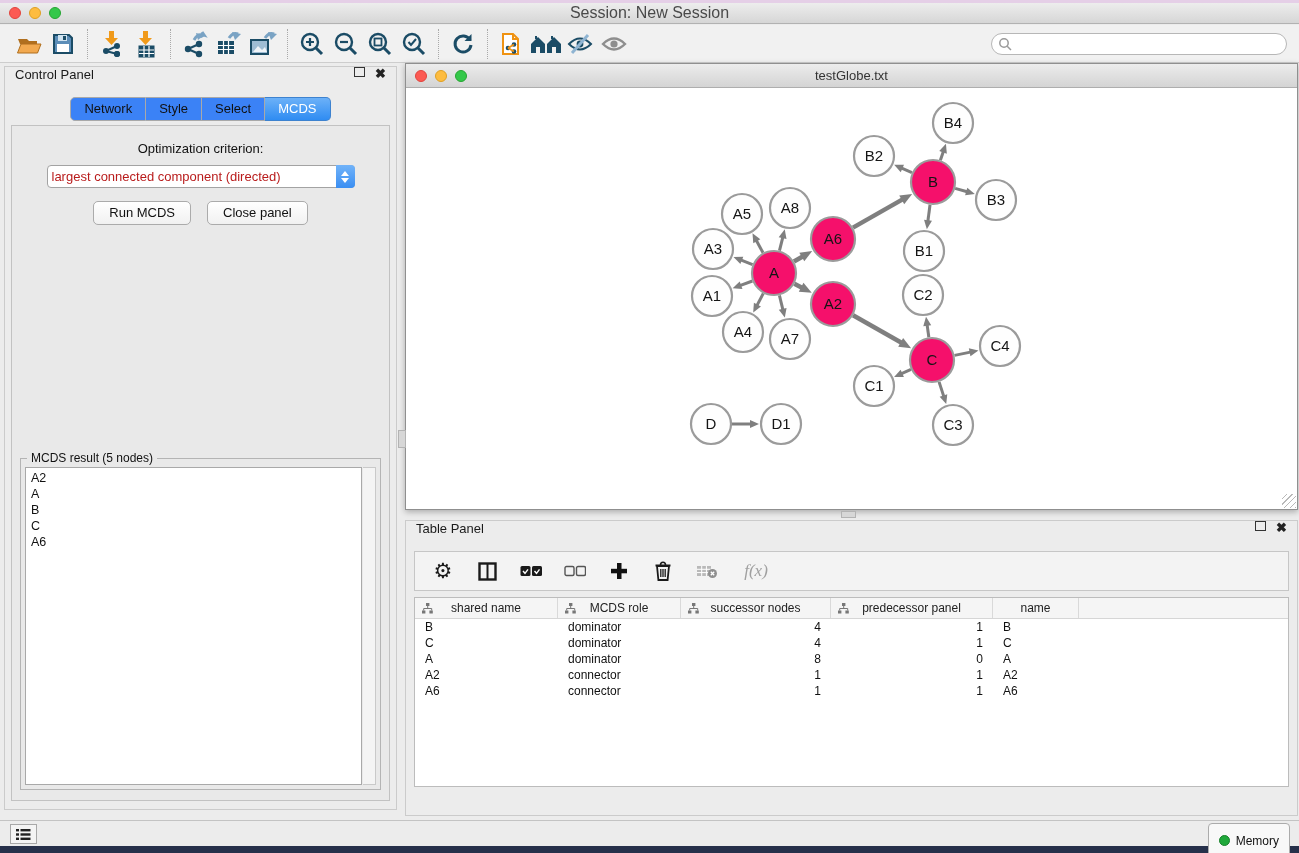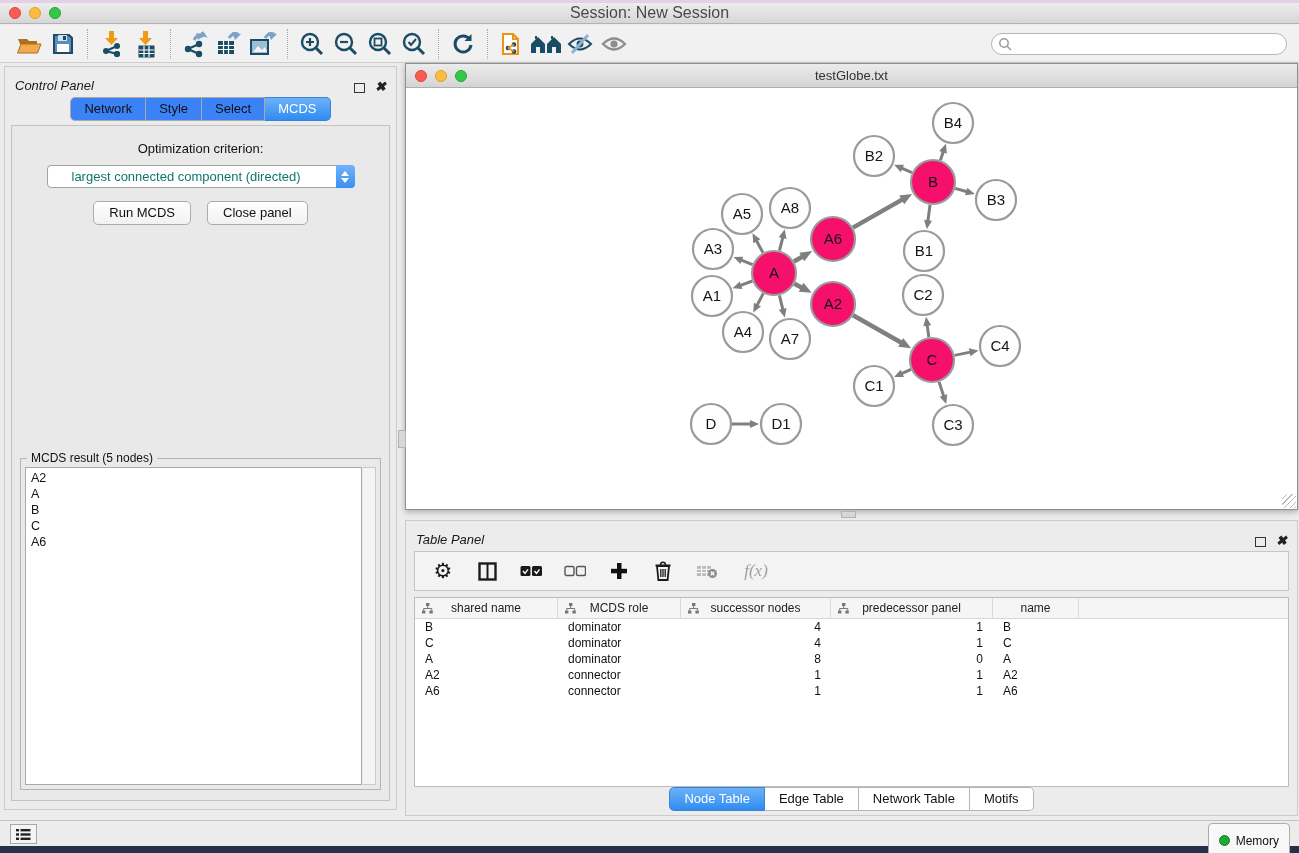--- a/index.html
+++ b/index.html
@@ -26,38 +26,38 @@
     border-bottom:1px solid #cdcdcd; display:flex; align-items:center; padding:0 12px; }
   .tb-btn { width:34px; height:32px; display:flex; align-items:center; justify-content:center; cursor:default; }
   .tb-sep { width:1px; height:30px; border-left:1px dotted #a9a9a9; margin:0 7px; }
   .searchbox { margin-left:auto; width:296px; height:22px; border:1px solid #b7b7b7; border-radius:11px;
     background:#fff; display:flex; align-items:center; padding:0 6px; }
   .searchbox input { border:none; outline:none; flex:1; font-size:12px; background:transparent; margin-left:4px; }
 
   
   .control-panel { position:absolute; left:4px; top:66px; width:393px; height:744px;
     background:#ececec; border:1px solid #cbcbcb; }
-  .panel-head { height:26px; display:flex; align-items:flex-end; padding:0 10px;font-style:italic; }
+  .panel-head { height:26px; display:flex; align-items:flex-start; padding:0 10px; }
   .panel-head .ptitle { font-size:13px; color:#1a1a1a; }
   .panel-head .spacer { flex:1; }
   .float-icon { width:11px; height:10px; border:1.5px solid #333; margin-right:10px; }
   .close-x { font-size:13px; font-weight:bold; color:#222; line-height:1; }
 
   .seg-tabs { display:flex; justify-content:center; margin-top:4px; }
   .seg-tab { font-size:13px; padding:3px 13px 4px; background:#3b82f6; border:1px solid #a9a9a9; border-left:none; color:#111; }
   .seg-tab:first-child { border-left:1px solid #a9a9a9; border-radius:5px 0 0 5px; }
   .seg-tab:last-child { border-radius:0 5px 5px 0; }
   .seg-tab.sel { background:linear-gradient(#6cb1f8,#2f8cf2); border-color:#3d82cf; color:#fff; }
 
   .cp-inner { position:absolute; left:6px; right:6px; top:58px; bottom:8px;
     background:#e9e9e9; border:1px solid #c2c2c2; }
   .opt-label { text-align:center; margin-top:15px; font-size:13px; color:#111; }
   .dropdown { width:308px; height:23px; margin:9px auto 0; background:#fff; border:1px solid #a3a3a3;
     border-radius:4px; display:flex; align-items:center; position:relative; }
-  .dropdown .dd-text { flex:1; font-size:13px; padding-left:24px; color:#0f766e; white-space:nowrap; }
+  .dropdown .dd-text { flex:1; font-size:13px; padding-left:4px; color:#b91c1c; white-space:nowrap; }
   .dd-stepper { width:19px; height:23px; margin:-1px -1px -1px 0; border-radius:0 4px 4px 0;
     background:linear-gradient(#71b3f9,#3a8ef2); display:flex; flex-direction:column; align-items:center; justify-content:center; gap:2px; }
   .dd-up { width:0; height:0; border-left:4px solid transparent; border-right:4px solid transparent; border-bottom:5px solid #fff; }
   .dd-down { width:0; height:0; border-left:4px solid transparent; border-right:4px solid transparent; border-top:5px solid #fff; }
   .btn-row { display:flex; justify-content:center; gap:16px; margin-top:13px; }
   .mac-btn { font-size:13px; padding:3px 15px 4px; background:linear-gradient(#ffffff,#f1f1f1);
     border:1px solid #ababab; border-radius:5px; color:#111; }
 
   .result-box { position:absolute; left:8px; right:8px; top:332px; bottom:10px;
     border:1px solid #b4b4b4; background:#e9e9e9; }
@@ -539,26 +539,20 @@
     </div>
     <div class="td-row">
       <div class="td-cell c1">A6</div>
       <div class="td-cell c2">connector</div>
       <div class="td-cell c3 num">1</div>
       <div class="td-cell c4 num">1</div>
       <div class="td-cell c5">A6</div>
     </div>
   </div>
 
-  <div class="tp-tabs">
-    <div class="tp-tab sel">Node Table</div>
-    <div class="tp-tab">Edge Table</div>
-    <div class="tp-tab">Network Table</div>
-    <div class="tp-tab">Motifs</div>
-  </div>
 </div>
 
 <div class="statusbar">
   <div class="list-btn">
     <svg width="15" height="13" viewBox="0 0 15 13">
       <rect x="0" y="1" width="3" height="2.4" fill="#222"></rect>
         <rect x="4.5" y="1" width="10" height="2.4" fill="#222"></rect>
       <rect x="0" y="5.3" width="3" height="2.4" fill="#222"></rect>
         <rect x="4.5" y="5.3" width="10" height="2.4" fill="#222"></rect>
       <rect x="0" y="9.6" width="3" height="2.4" fill="#222"></rect>

